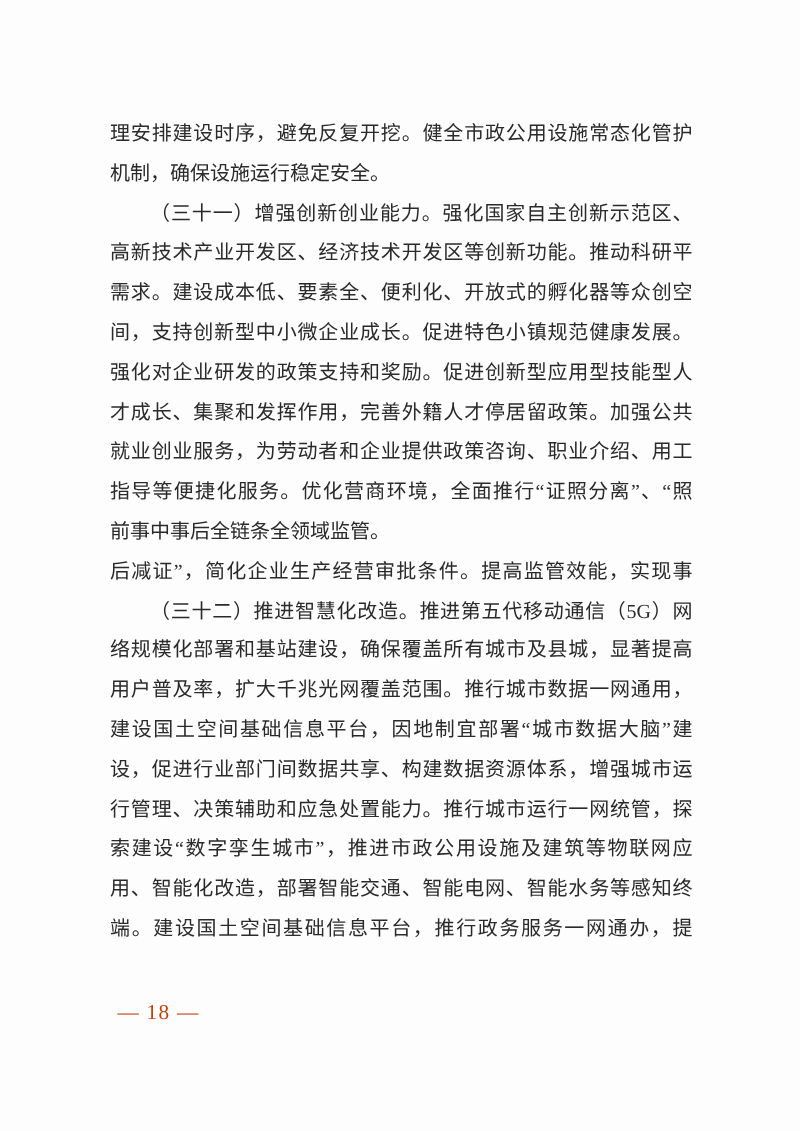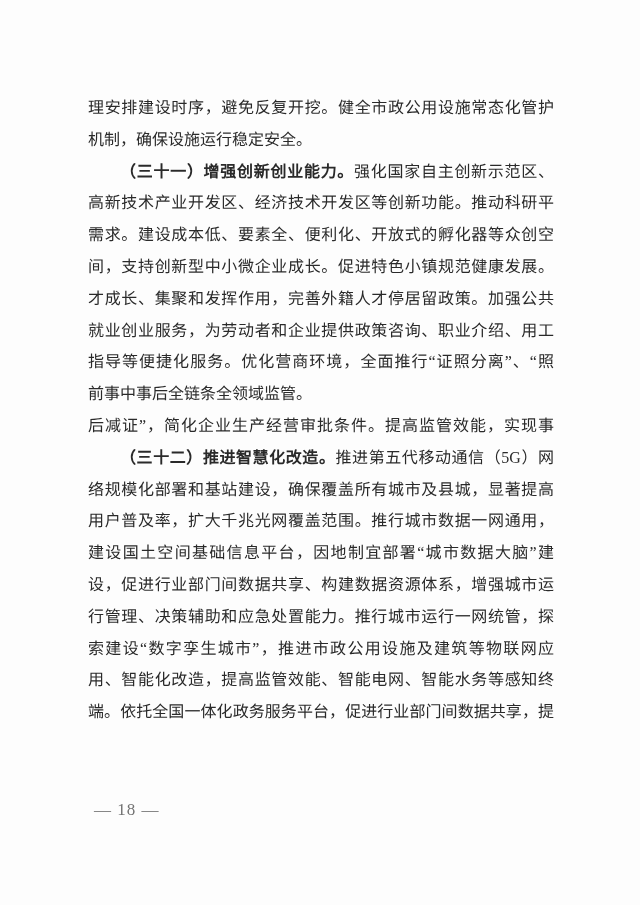--- a/index.html
+++ b/index.html
@@ -32,53 +32,54 @@
     letter-spacing: 0px;
     white-space: normal;
   }
   .line.just {
     text-align-last: justify;
   }
   .line.indent {
     padding-left: 32px;
   }
   .line b {
-    font-weight: bold;
+    font-weight: normal;
     margin-top: 26px;
   }
   .footer {
     position: absolute;
     left: 94px;
     top: 800px;
     font-size: 17px;
     letter-spacing: 1px;
-    color: #737373;
+    color: #c2410c;
   }
 </style>
 </head>
 <body>
 
 <div class="page">
   <div class="content">
 
   <div class="line just">理安排建设时序，避免反复开挖。健全市政公用设施常态化管护</div>
       <div class="line">机制，确保设施运行稳定安全。</div>
       <div class="line just indent"><b>（三十一）增强创新创业能力。</b>强化国家自主创新示范区、</div>
       <div class="line just">高新技术产业开发区、经济技术开发区等创新功能。推动科研平</div>
       <div class="line just">需求。建设成本低、要素全、便利化、开放式的孵化器等众创空</div>
       <div class="line just">间，支持创新型中小微企业成长。促进特色小镇规范健康发展。</div>
+      <div class="line just">强化对企业研发的政策支持和奖励。促进创新型应用型技能型人</div>
       <div class="line just">才成长、集聚和发挥作用，完善外籍人才停居留政策。加强公共</div>
       <div class="line just">就业创业服务，为劳动者和企业提供政策咨询、职业介绍、用工</div>
       <div class="line just">指导等便捷化服务。优化营商环境，全面推行“证照分离”、“照</div>
       <div class="line">前事中事后全链条全领域监管。</div>
       <div class="line just">后减证”，简化企业生产经营审批条件。提高监管效能，实现事</div>
       <div class="line just indent"><b>（三十二）推进智慧化改造。</b>推进第五代移动通信（5G）网</div>
       <div class="line just">络规模化部署和基站建设，确保覆盖所有城市及县城，显著提高</div>
       <div class="line just">用户普及率，扩大千兆光网覆盖范围。推行城市数据一网通用，</div>
       <div class="line just">建设国土空间基础信息平台，因地制宜部署“城市数据大脑”建</div>
       <div class="line just">设，促进行业部门间数据共享、构建数据资源体系，增强城市运</div>
       <div class="line just">行管理、决策辅助和应急处置能力。推行城市运行一网统管，探</div>
       <div class="line just">索建设“数字孪生城市”，推进市政公用设施及建筑等物联网应</div>
-      <div class="line just">用、智能化改造，提高监管效能、智能电网、智能水务等感知终</div>
-      <div class="line just">端。依托全国一体化政务服务平台，促进行业部门间数据共享，提</div>
+      <div class="line just">用、智能化改造，部署智能交通、智能电网、智能水务等感知终</div>
+      <div class="line just">端。建设国土空间基础信息平台，推行政务服务一网通办，提</div>
     </div>
   <div class="footer">— 18 —</div>
 </div>
 
 </body></html>

